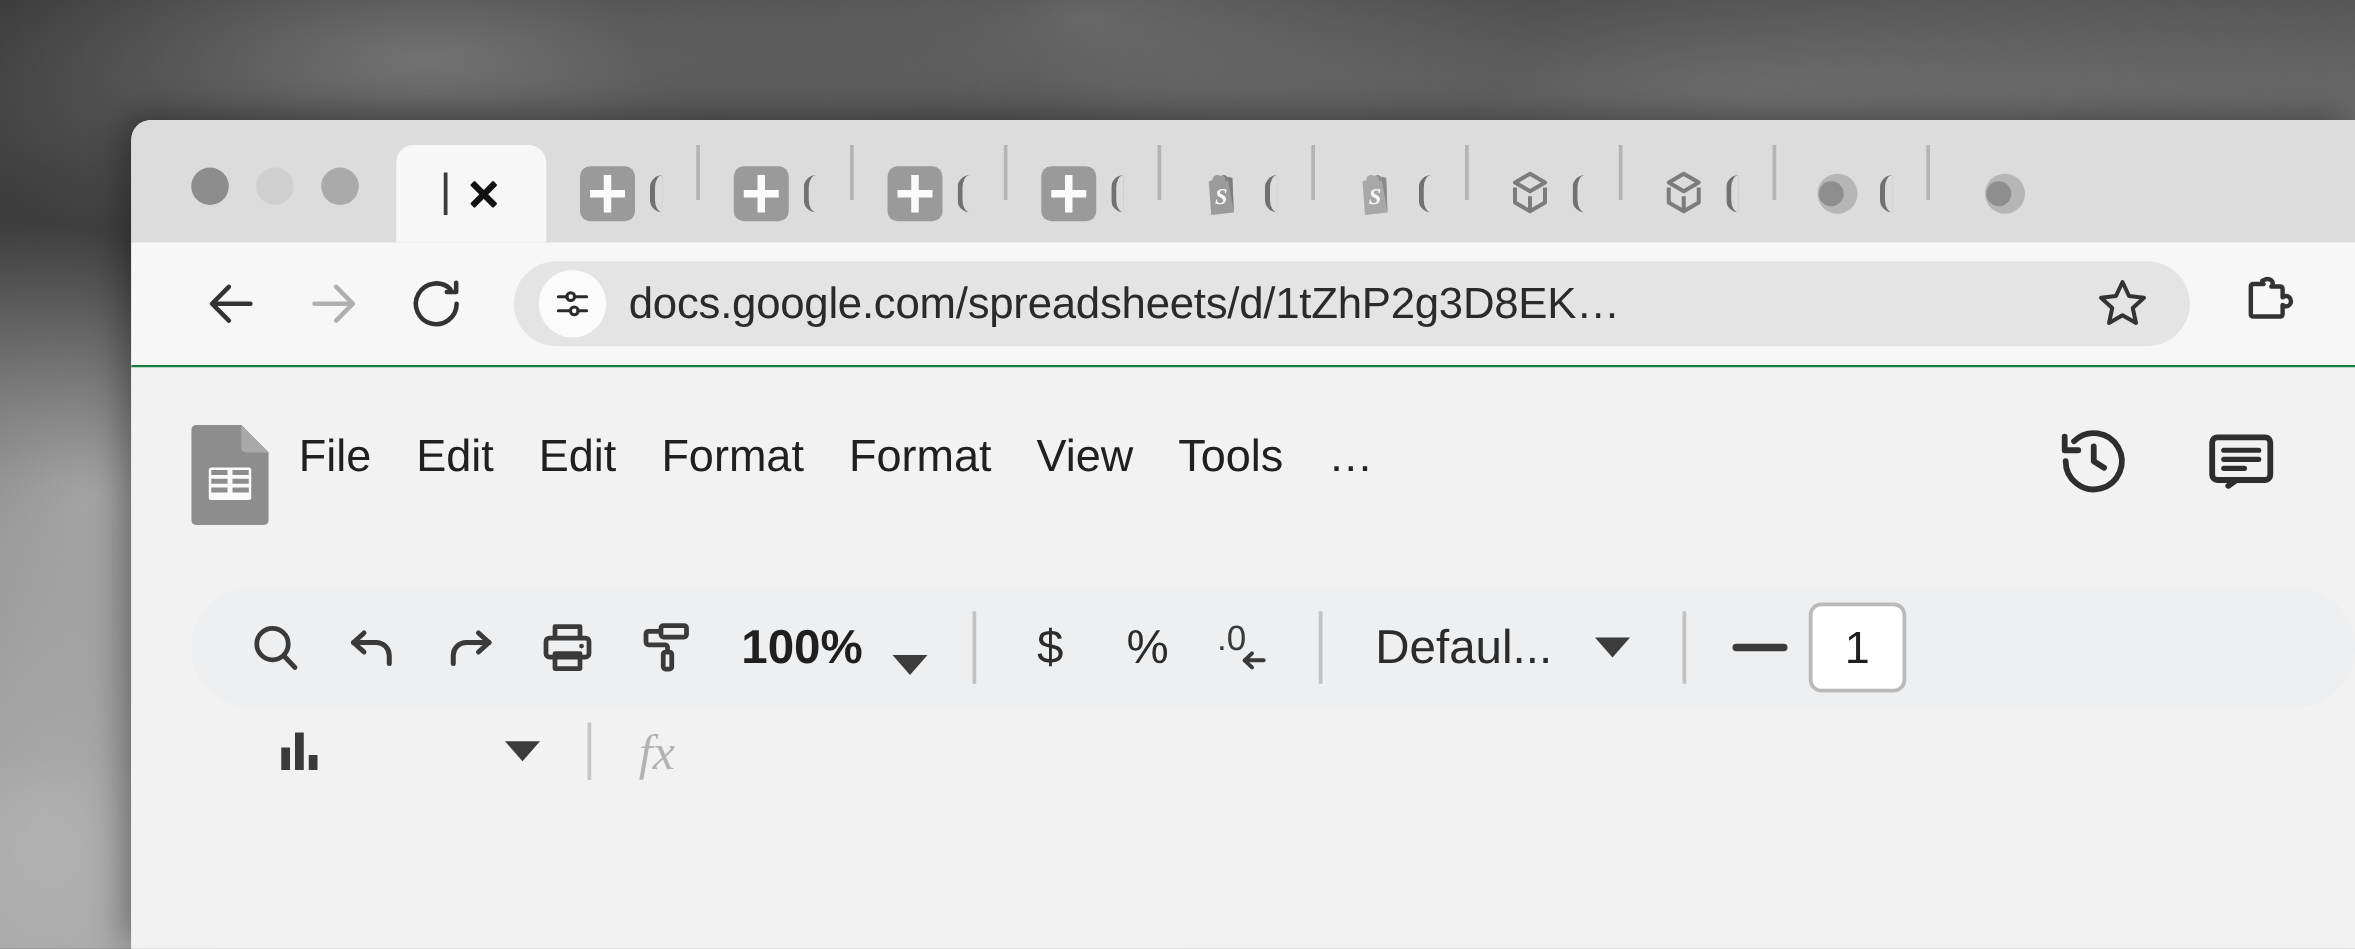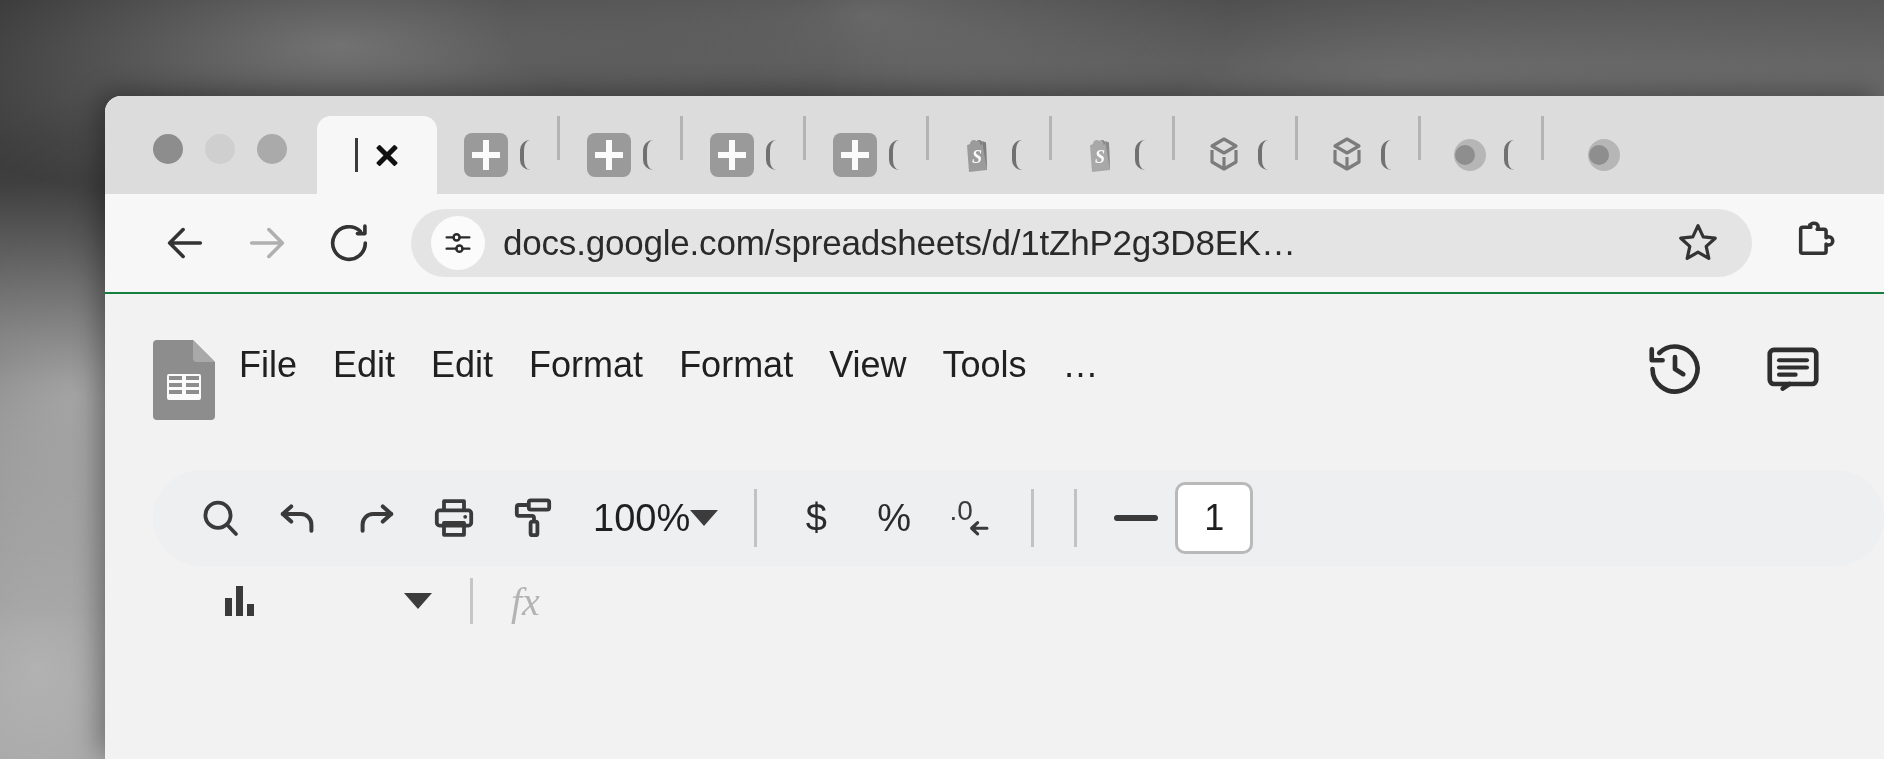--- a/index.html
+++ b/index.html
@@ -207,22 +207,22 @@
     width: 78px; height: 78px;
     display: flex; align-items: center; justify-content: center;
     border-radius: 50%;
     flex: 0 0 auto;
   }
   .tb-sep {
     width: 3px; height: 58px; background: #c2c2c2;
     margin: 0 20px; flex: 0 0 auto;
   }
   #zoom-control {
-    display: flex; align-items: center; 
-    padding: 0 16px 0 22px; flex: 0 0 auto;
+    display: flex; align-items: flex-end; gap: 24px;
+    padding: 0 16px 0 22px; flex: 0 0 auto; font-weight: bold;
   }
   #zoom-value { font-size: 38px; color: #1f1f1f; }
   .caret-down {
     width: 0; height: 0;
     border-left: 14px solid transparent;
     border-right: 14px solid transparent;
     border-top: 16px solid #3c3c3c;
   }
   .tb-text { font-size: 38px; color: #2b2b2b; }
   #font-control {
@@ -532,20 +532,24 @@
           <svg class="ico" width="56" height="56" viewBox="0 0 30 30">
             <text x="3" y="16" font-family="Liberation Sans, sans-serif" font-size="15" fill="#3a3a3a">.0</text>
             <path d="M23 20.5h-8M18 17.5l-3.2 3 3.2 3" fill="none" stroke="#3a3a3a" stroke-width="1.7" stroke-linecap="round" stroke-linejoin="round"></path>
           </svg>
         </div>
 
 
 
         <div class="tb-sep"></div>
 
+        <div id="font-control">
+          <span id="font-name">Defaul...</span>
+          <span class="caret-down"></span>
+        </div>
 
         <div class="tb-sep"></div>
 
         <div class="tb-btn">
           <span id="fontsize-minus"></span>
         </div>
 
         <div id="fontsize-box">1</div>
       </div>
     </div>

